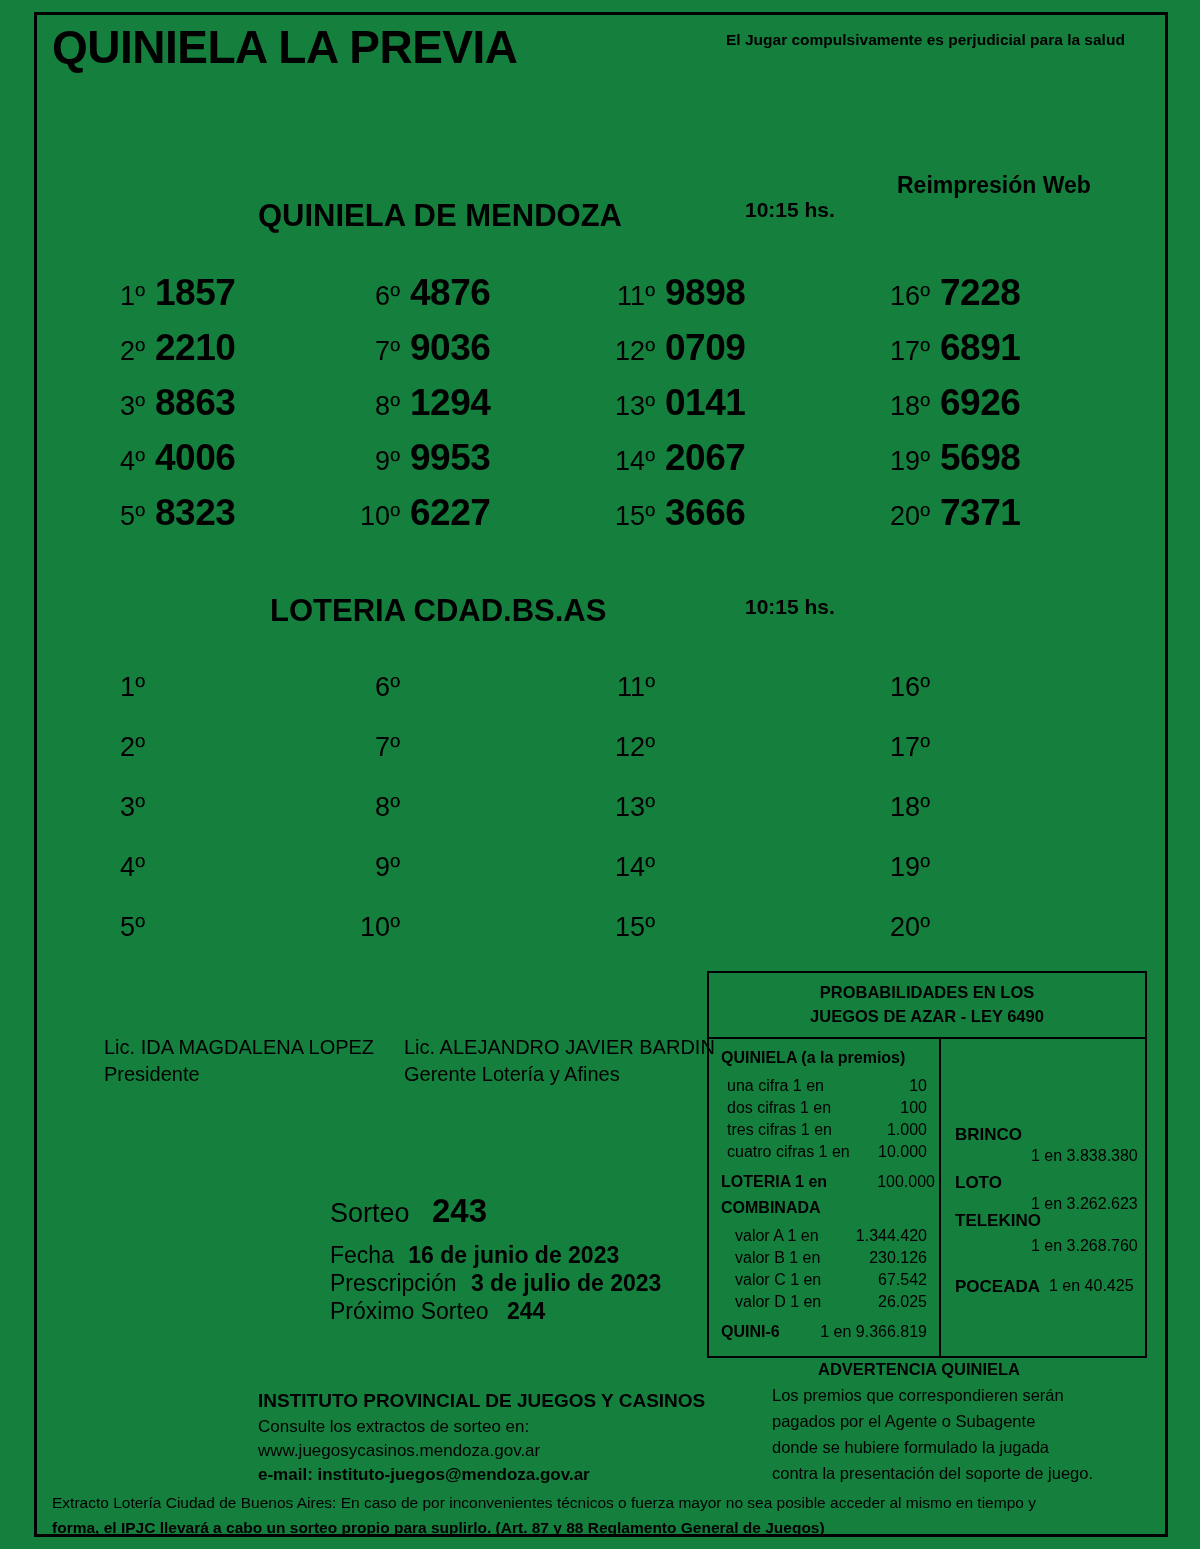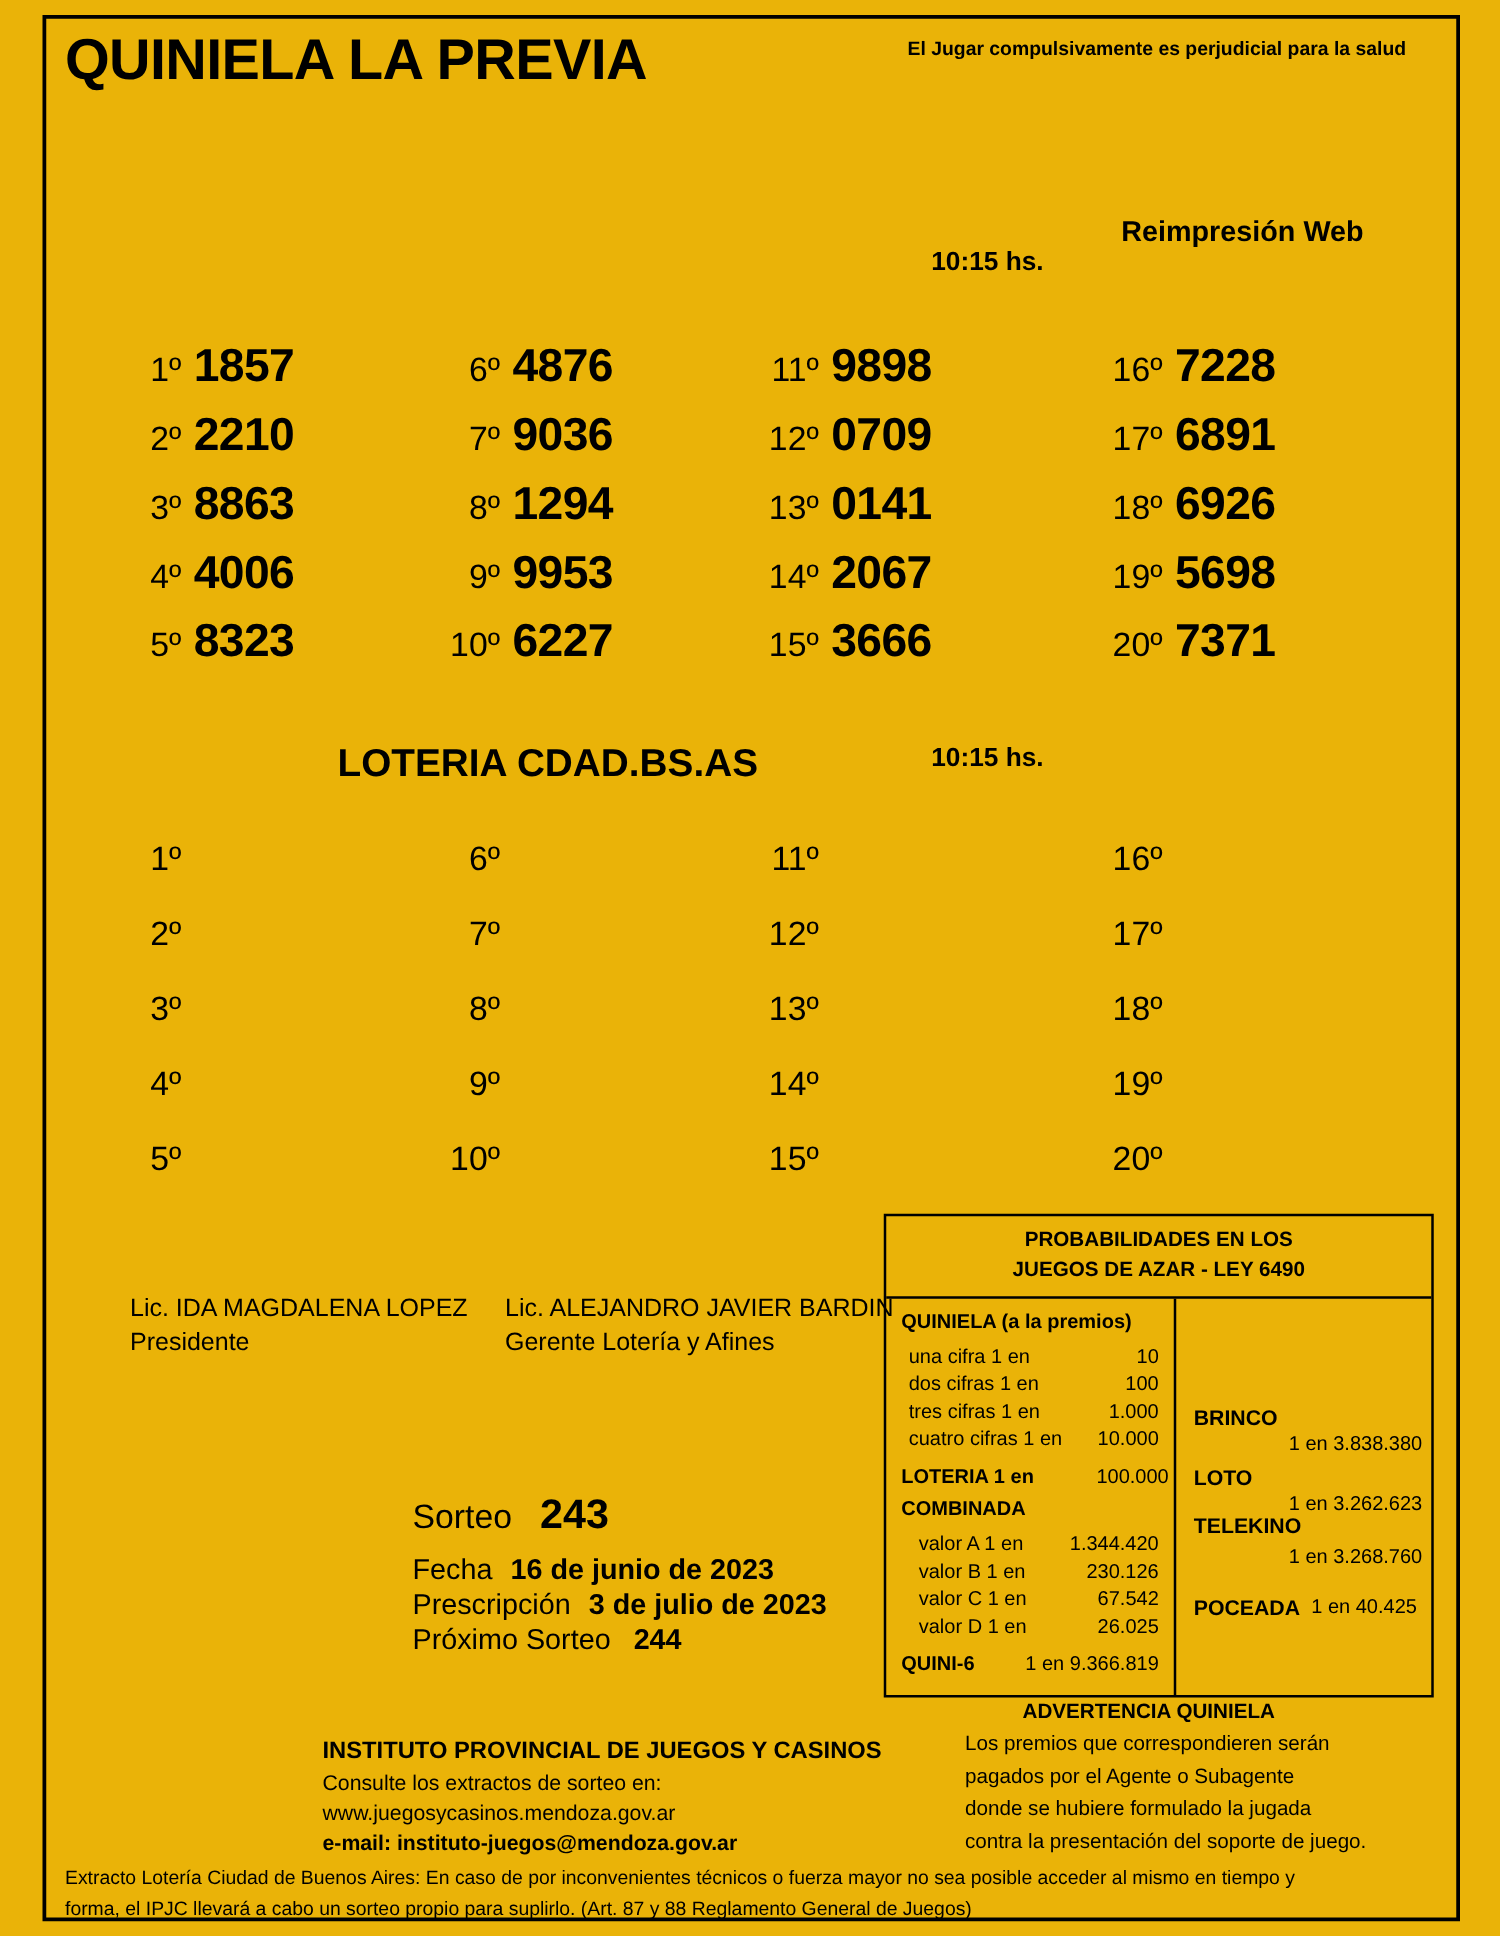--- a/index.html
+++ b/index.html
@@ -8,21 +8,21 @@
     background: #ffffff;
   }
   body {
     font-family: "Liberation Sans", sans-serif;
     color: #000000;
   }
   #page {
     position: relative;
     width: 1200px;
     height: 1549px;
-    background: #eab308;
+    background: #15803d;
     overflow: hidden;
   }
   .page-border {
     position: absolute;
     left: 34px;
     top: 12px;
     width: 1134px;
     height: 1525px;
     border: 3px solid #000000;
     box-sizing: border-box;
@@ -241,20 +241,21 @@
 <body>
 
 <div id="page">
 
   <div class="page-border"></div>
 
   <div class="brand-title">QUINIELA LA PREVIA</div>
   <div class="warn-top">El Jugar compulsivamente es perjudicial para la salud</div>
   <div class="reimpresion">Reimpresión Web</div>
 
+  <div class="sec-title" style="left:258px; top:198px;">QUINIELA  DE MENDOZA</div>
   <div class="sec-time" style="left:745px; top:198px;">10:15 hs.</div>
 
   <div class="grid" id="grid-0">
       <div class="cellwrap" style="left: 103px; top: 272px;">
         <span class="ord" style="width: 42px;">1º</span>
         <span class="num">1857</span>
       </div>
       <div class="cellwrap" style="left: 103px; top: 327px;">
         <span class="ord" style="width: 42px;">2º</span>
         <span class="num">2210</span>
@@ -493,16 +494,16 @@
 
   <div class="inst-title">INSTITUTO PROVINCIAL DE JUEGOS Y CASINOS</div>
   <div id="inst-lines">
       <div class="inst-line" style="top: 1417px;">Consulte los extractos de sorteo en:</div>
       <div class="inst-line" style="top: 1441px;">www.juegosycasinos.mendoza.gov.ar</div>
       <div class="inst-line" style="top: 1465px; font-weight: bold;">e-mail:  instituto-juegos@mendoza.gov.ar</div>
     </div>
 
   <div id="foot-lines">
       <div class="foot-line" style="top: 1494px;">Extracto Lotería Ciudad de Buenos Aires: En caso de por inconvenientes técnicos o fuerza mayor no sea posible acceder al mismo en tiempo y</div>
-      <div class="foot-line" style="top: 1519px;">forma, el IPJC llevará a cabo un sorteo propio para suplirlo. (Art. 87 y 88 Reglamento General de Juegos)</div>
+      <div class="foot-line" style="top: 1519px; font-weight: bold;">forma, el IPJC llevará a cabo un sorteo propio para suplirlo. (Art. 87 y 88 Reglamento General de Juegos)</div>
     </div>
 
 </div>
 
 </body></html>

